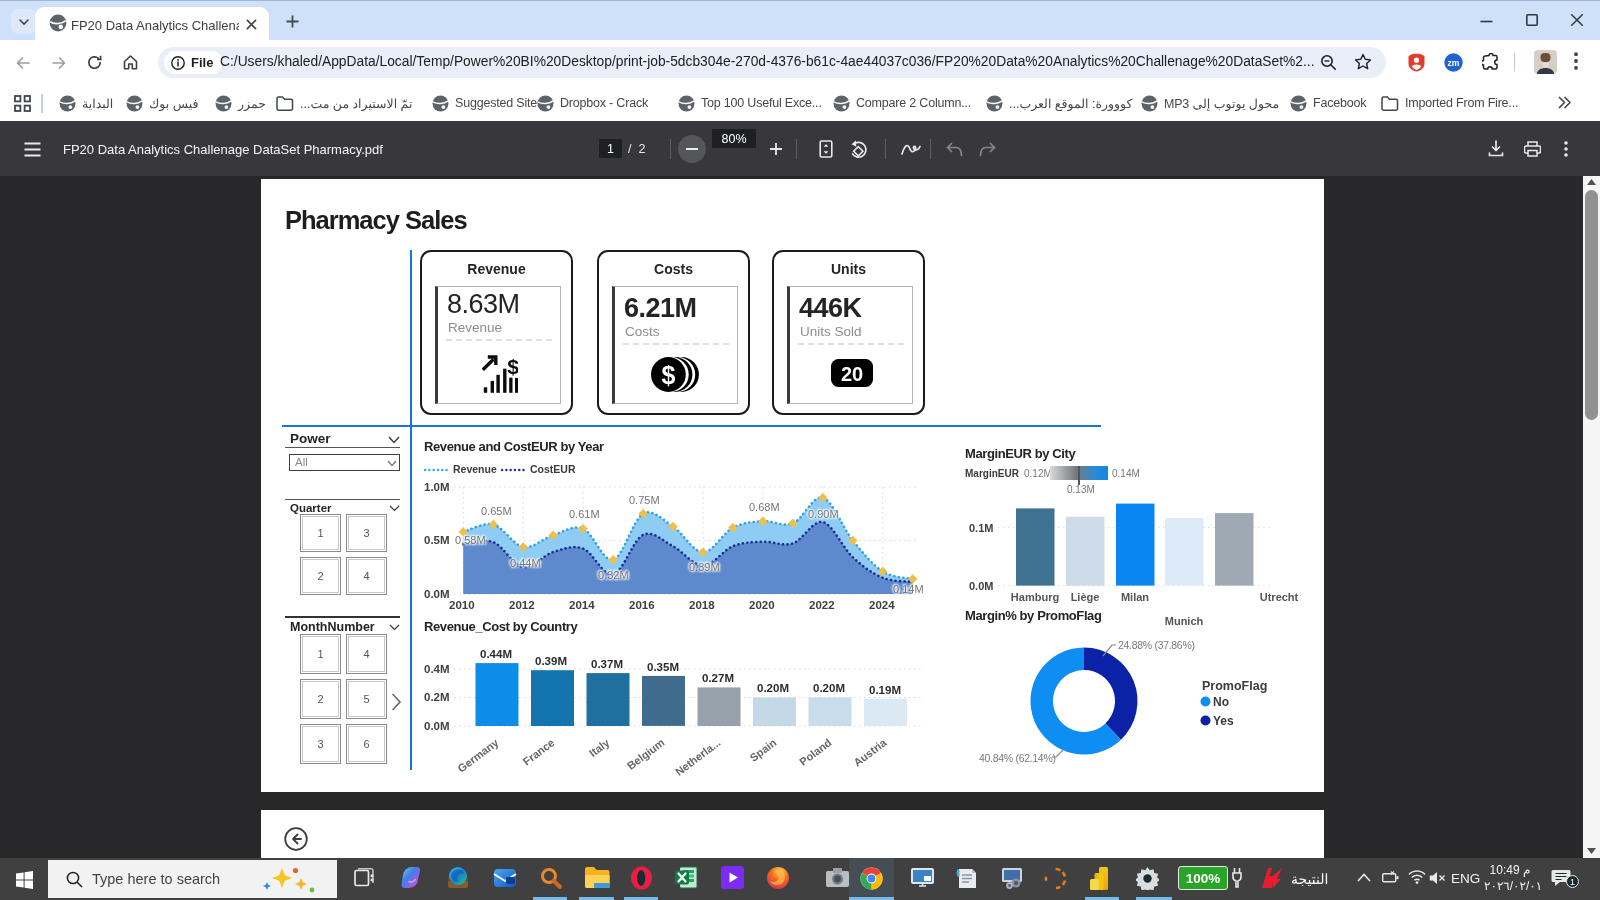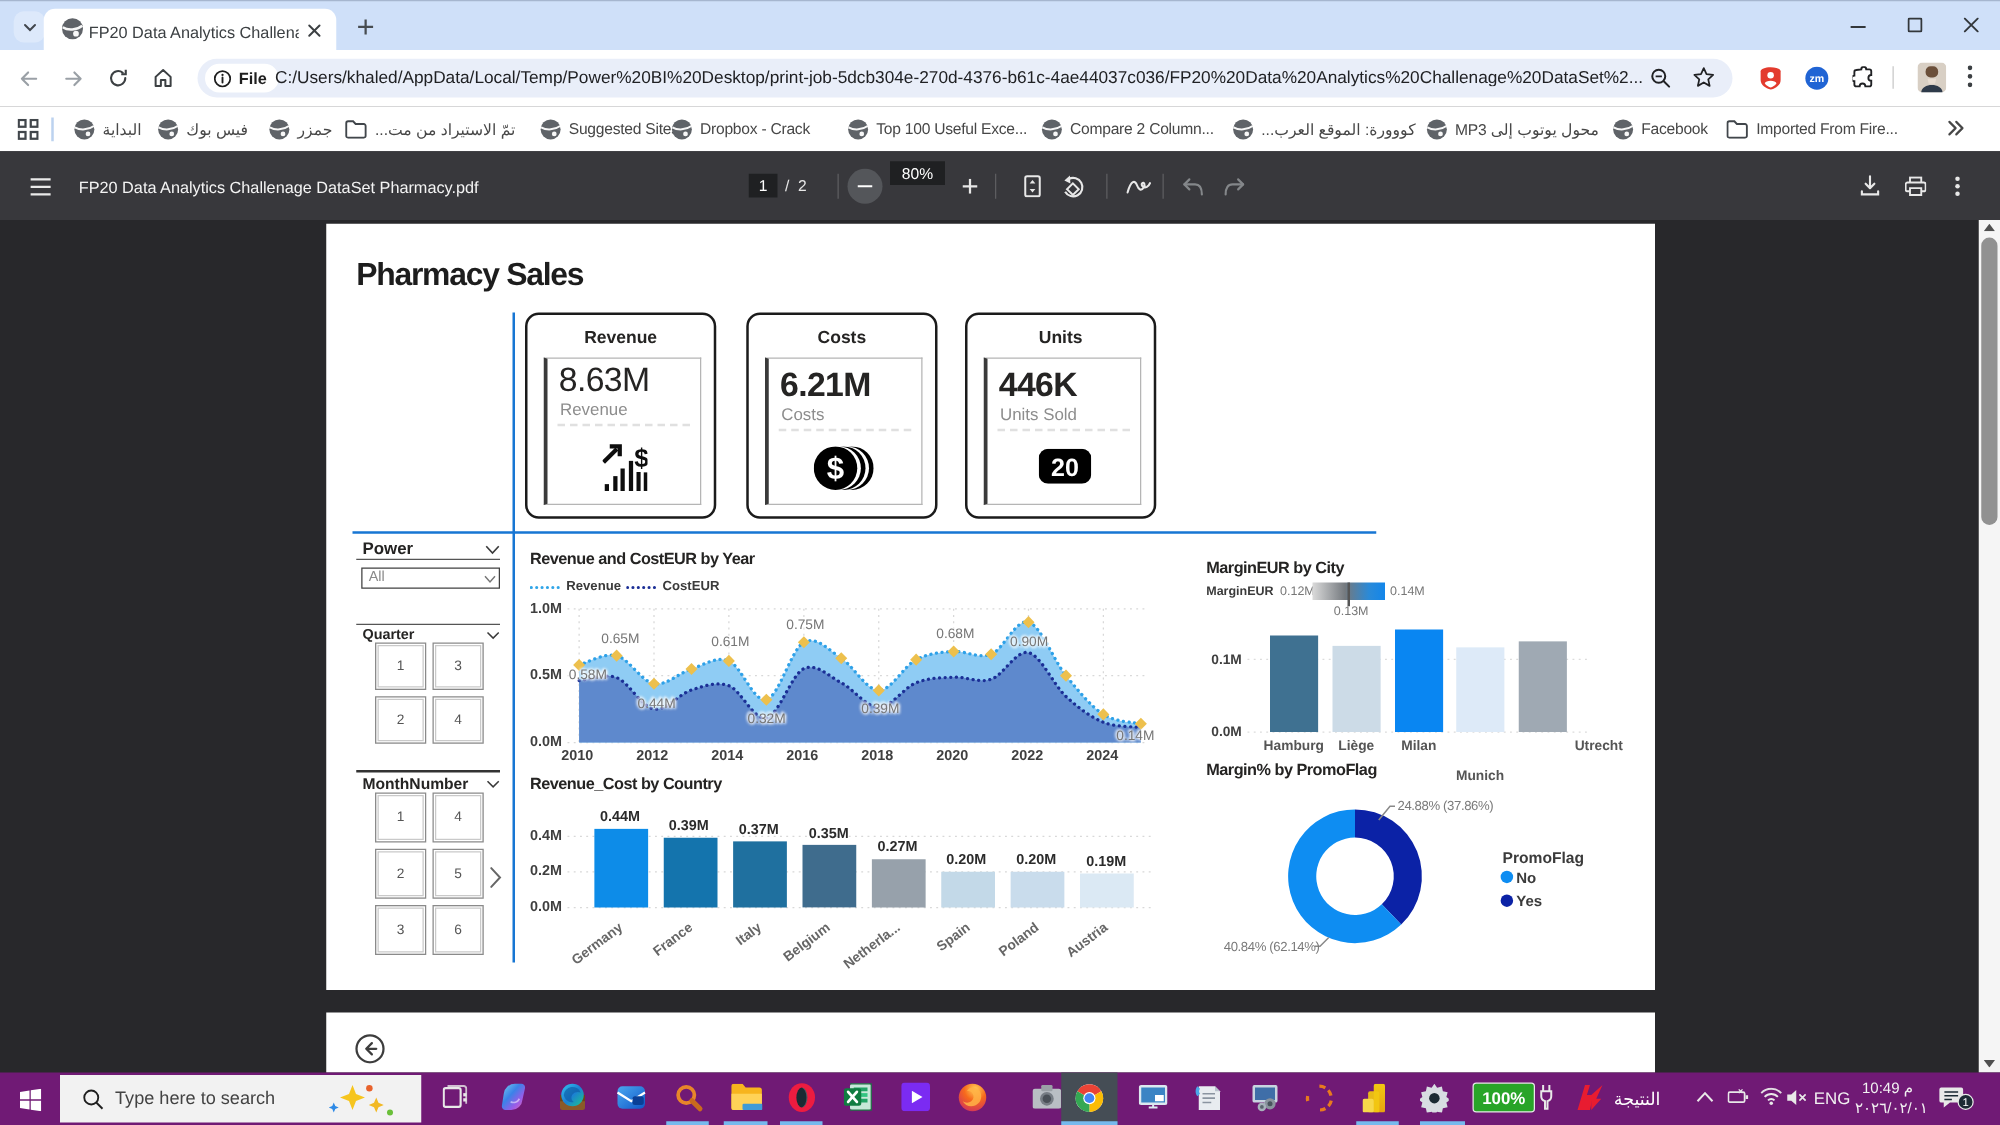--- a/index.html
+++ b/index.html
@@ -21,21 +21,21 @@
 #ptb{position:absolute;left:0;top:121px;width:1600px;height:55px;background:#38383c;color:#f1f1f1}
 #ptb .fn{position:absolute;left:63px;top:21px;font-size:13px;font-weight:normal;color:#f4f4f4}
 .pbox{position:absolute;background:#1f2022;color:#fff;font-size:12.5px;display:flex;align-items:center;justify-content:center}
 .pdiv{position:absolute;top:18px;width:1px;height:20px;background:#5d5d60}
 
 #page1{position:absolute;left:261px;top:179px;width:1063px;height:613px;background:#fff}
 #page2{position:absolute;left:261px;top:810px;width:1063px;height:48px;background:#fff}
 #scroll{position:absolute;left:1583px;top:176px;width:17px;height:682px;background:#f5f5f5}
 #thumb{position:absolute;left:2px;top:14px;width:13px;height:230px;background:#919191;border-radius:7px}
 
-#taskbar{position:absolute;left:0;top:858px;width:1600px;height:42px;background:#701a75}
+#taskbar{position:absolute;left:0;top:858px;width:1600px;height:42px;background:#404040}
 #tsearch{position:absolute;left:48px;top:2px;width:289px;height:38px;background:#f2f2f2;display:flex;align-items:center}
 .underl{position:absolute;top:39px;height:3px;background:#76b9ed}
 
 .pbt{position:absolute;font-weight:bold;color:#252423;white-space:nowrap}
 </style></head><body>
 <div id="stage">
 
 <div id="tabstrip">
  <div id="tabsearch">
         <svg width="12" height="12" viewBox="0 0 12 12">

